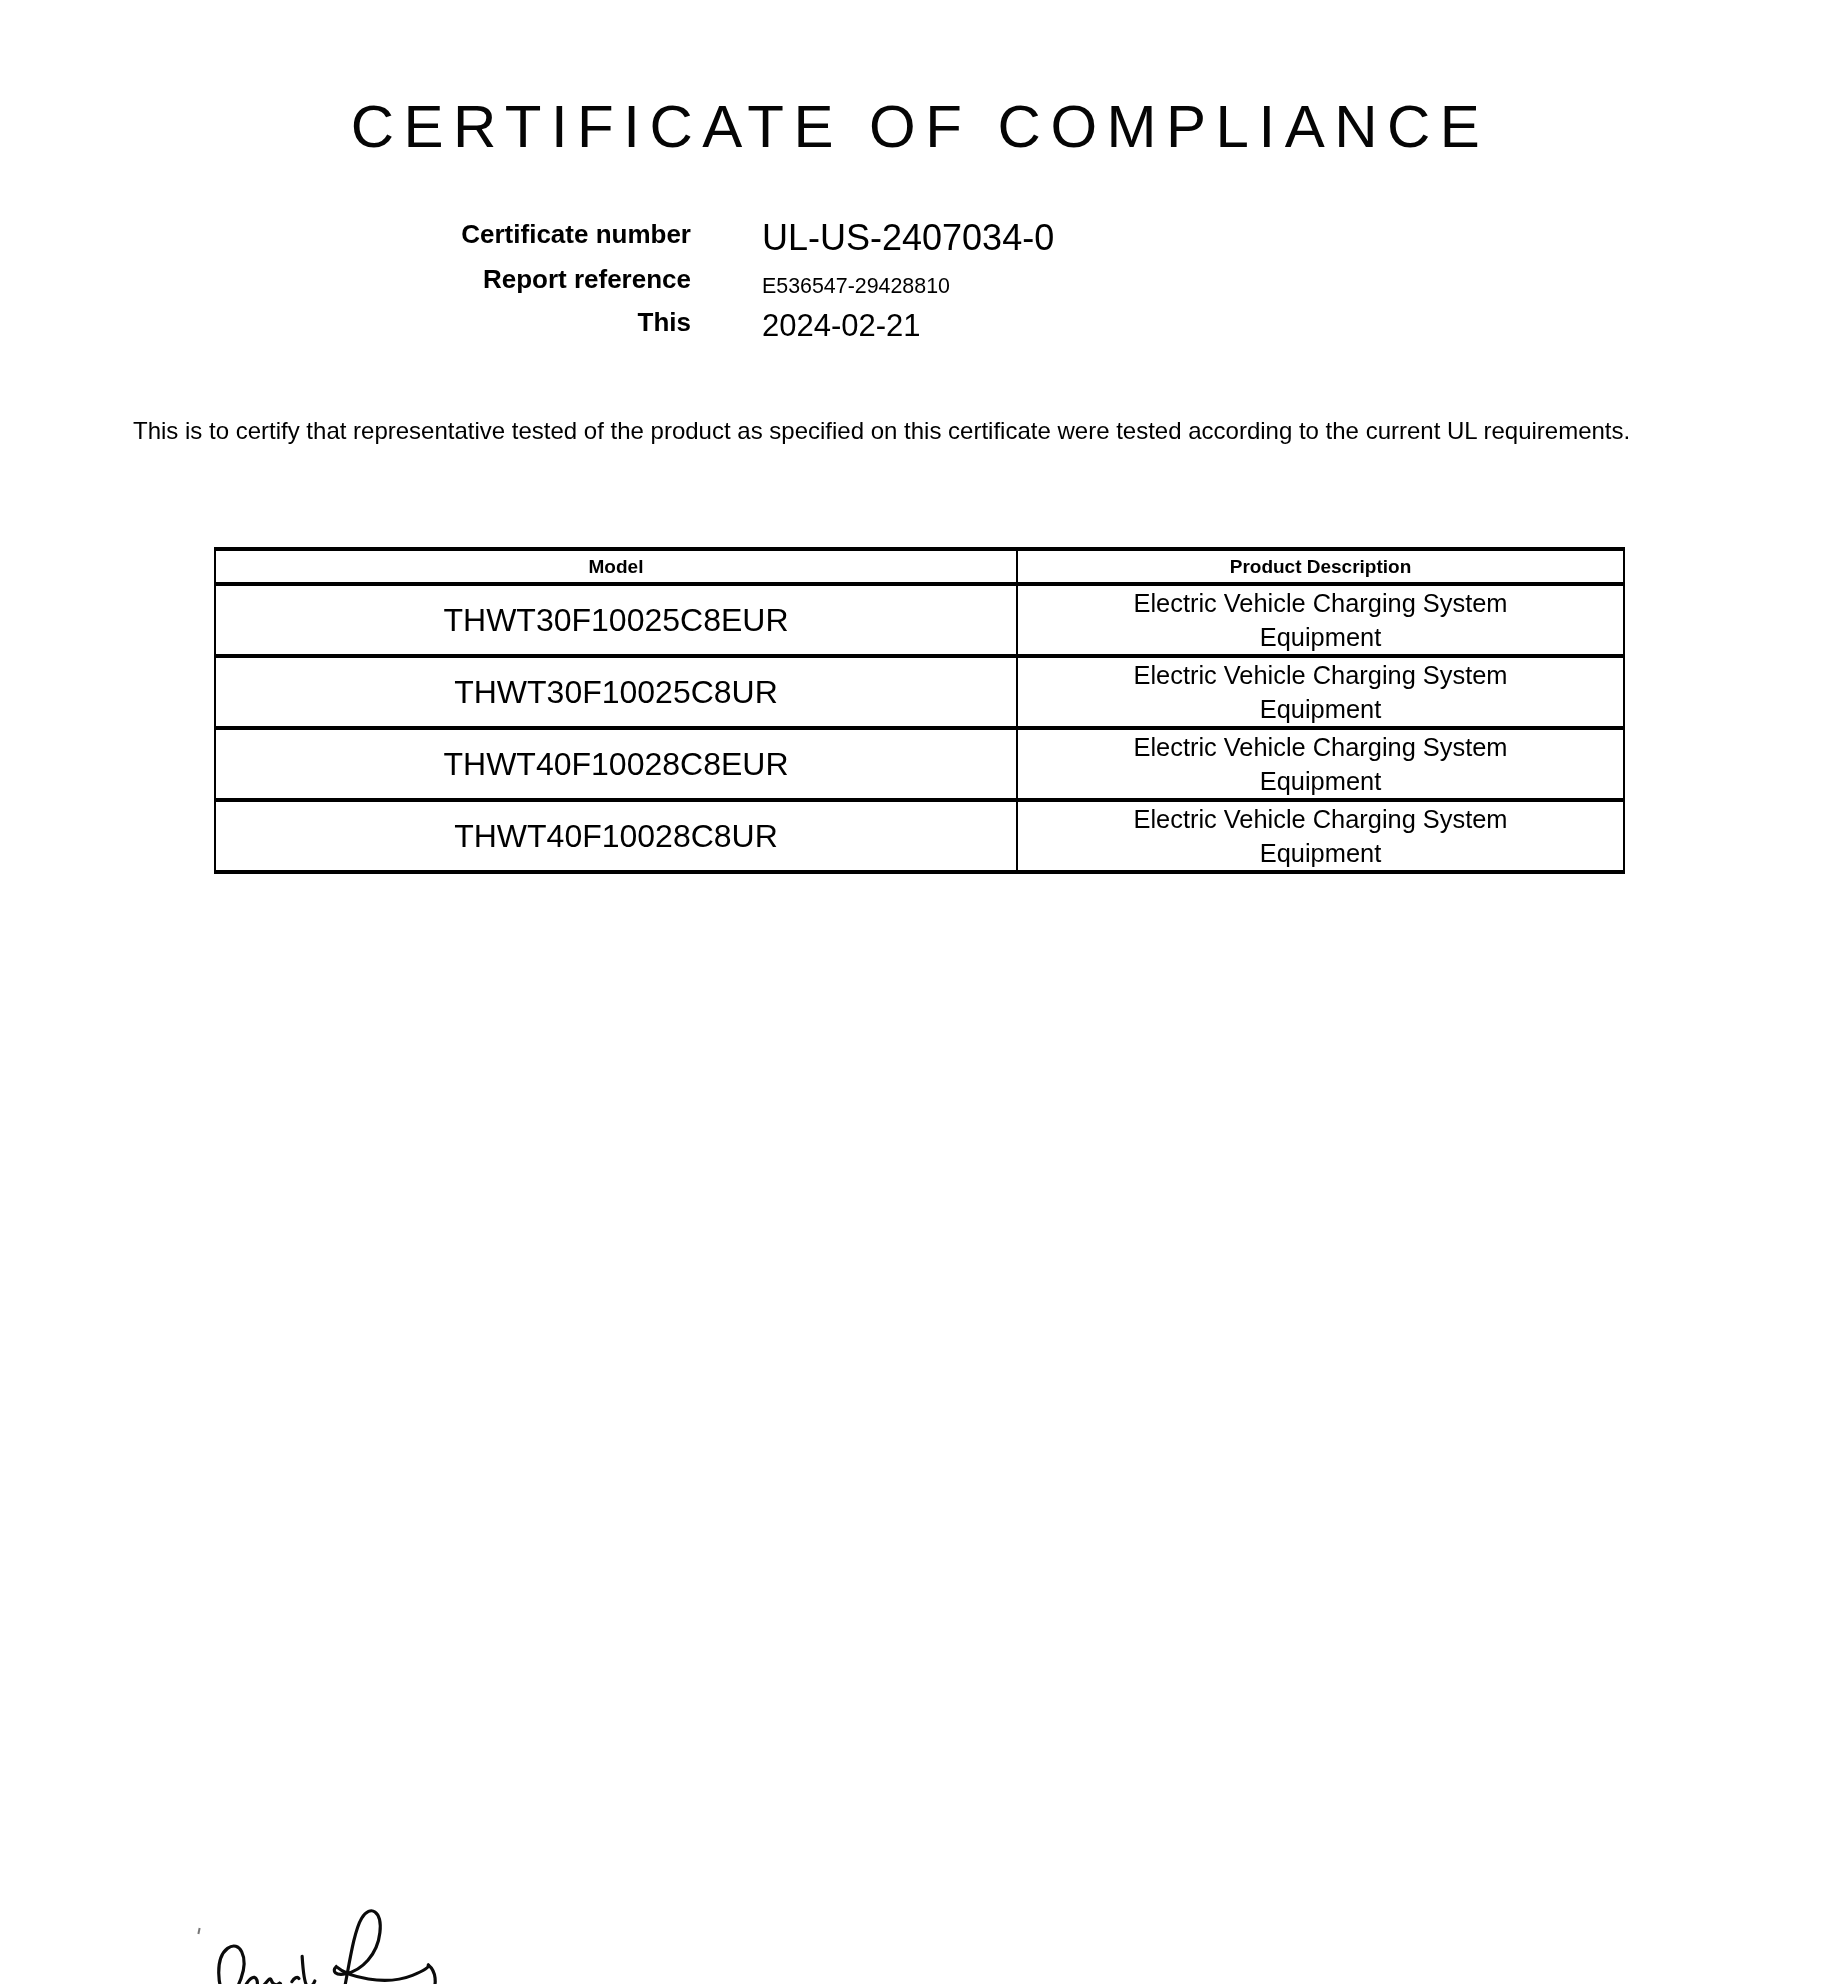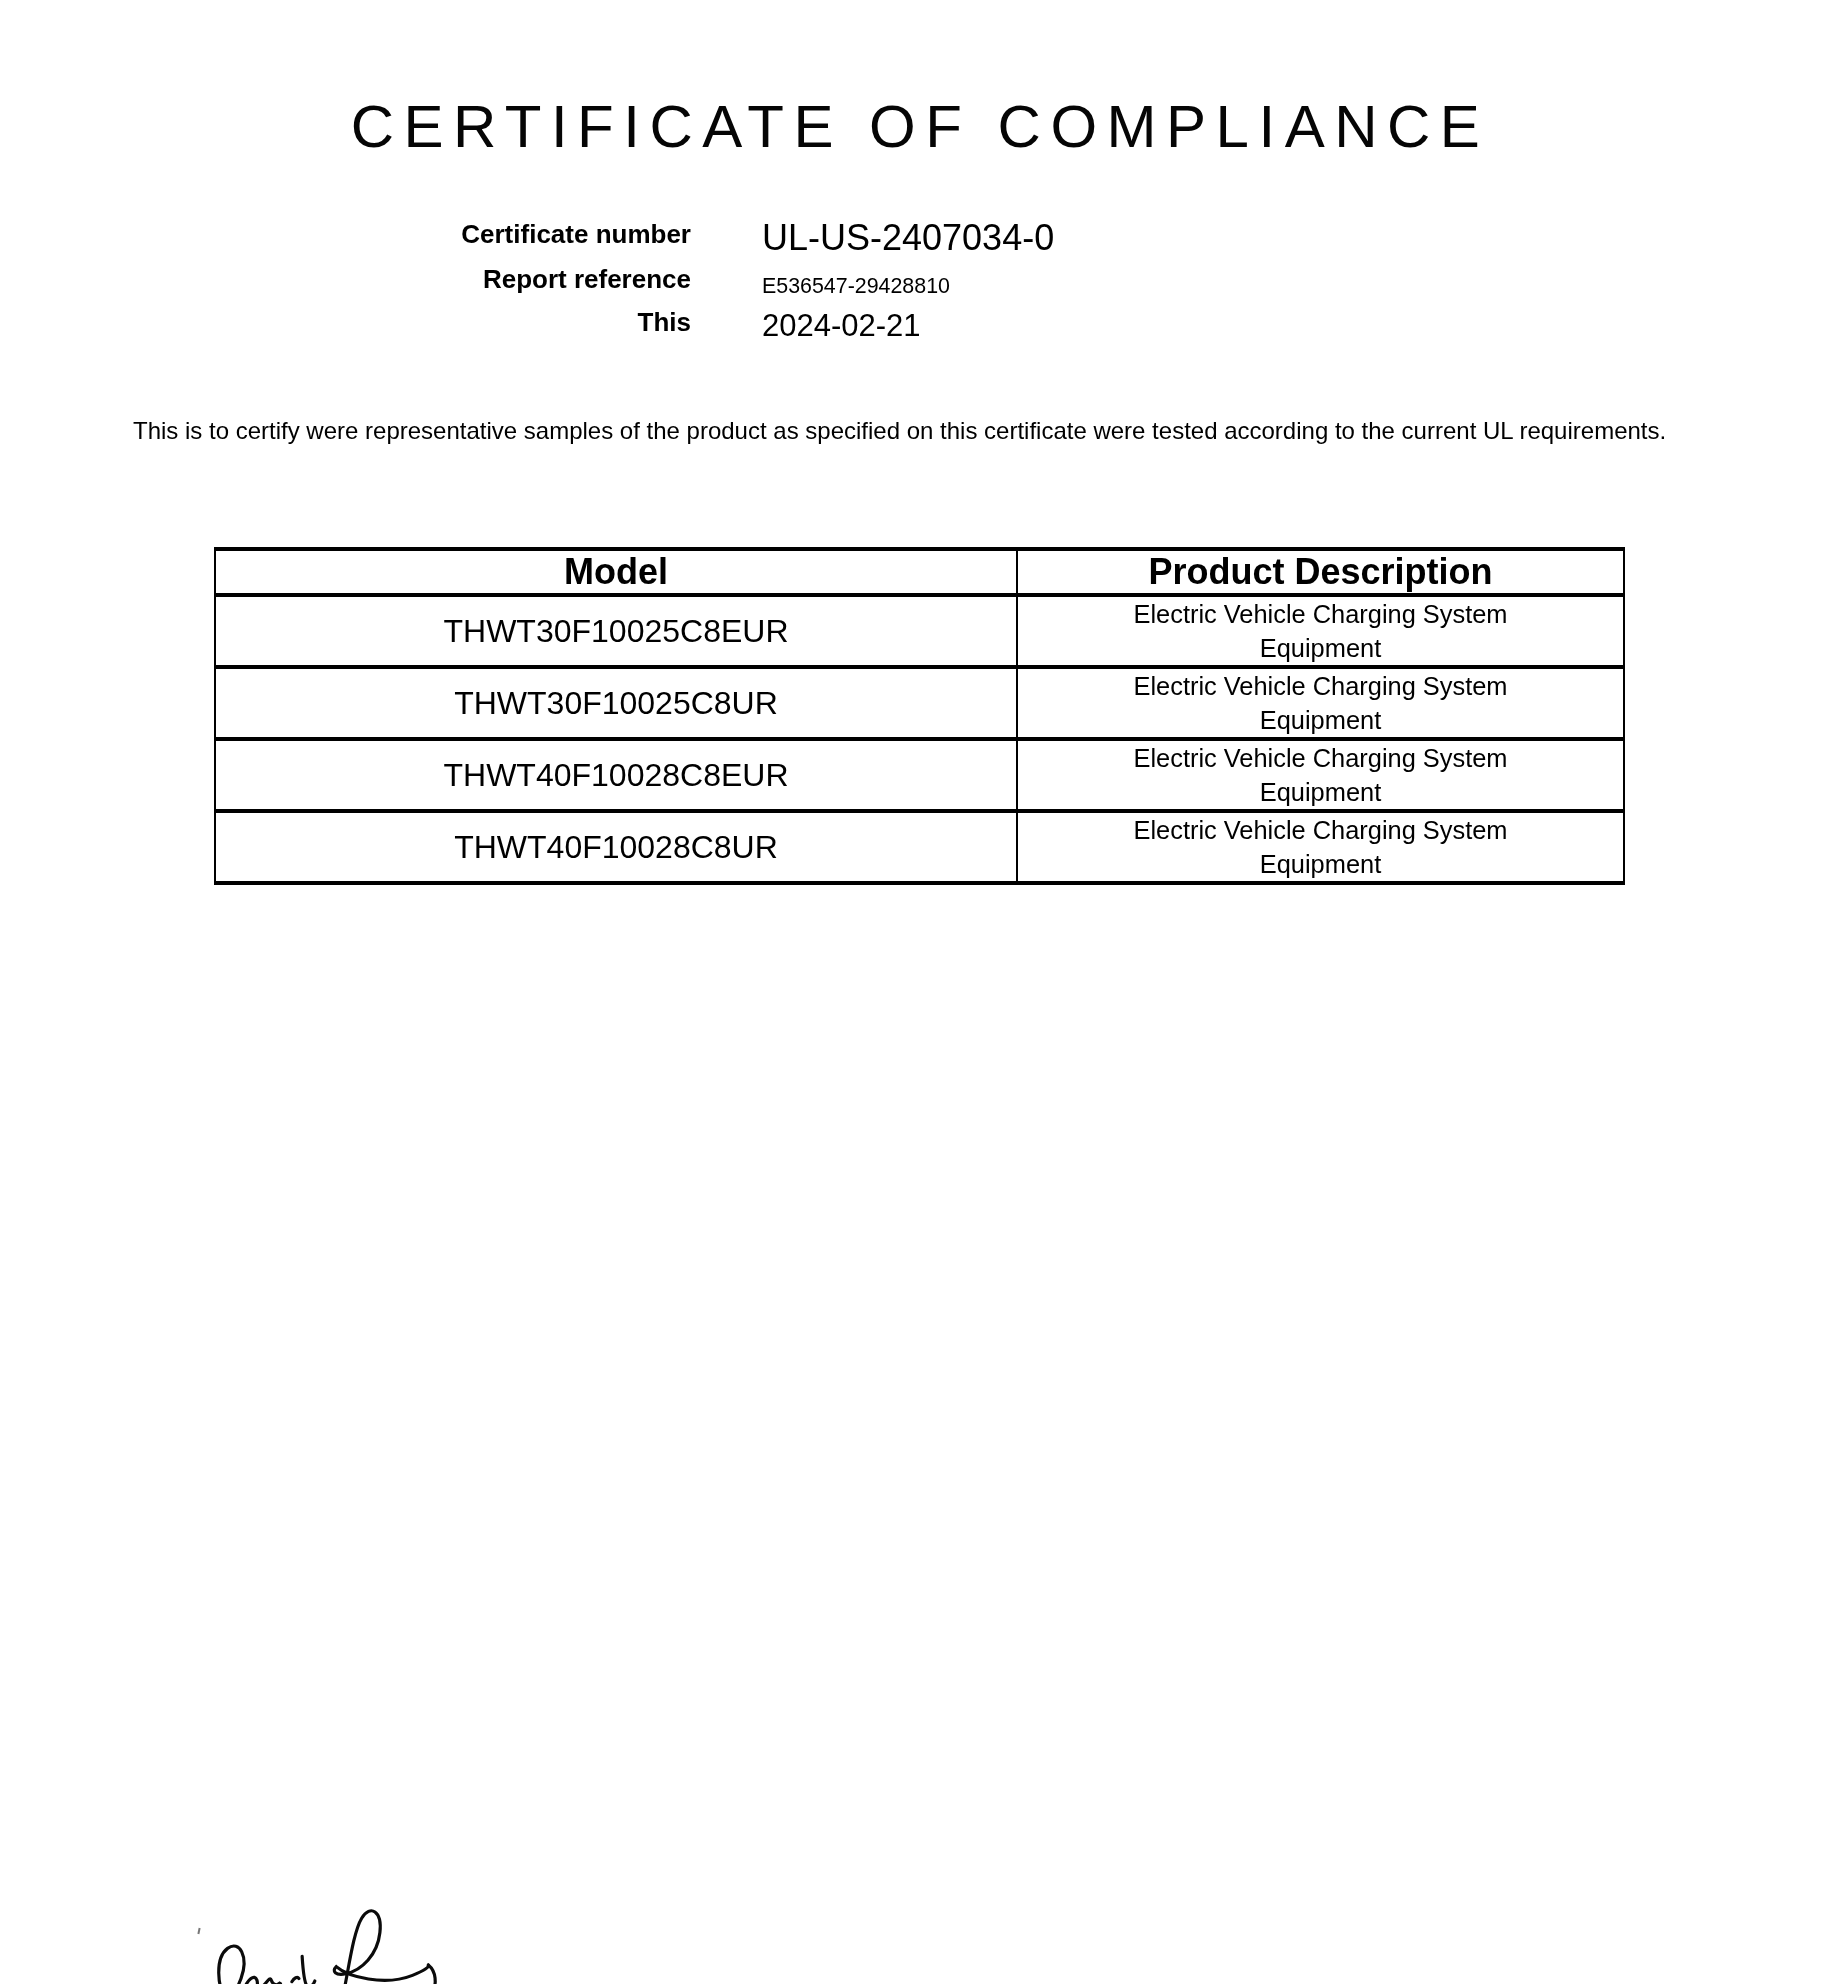--- a/index.html
+++ b/index.html
@@ -20,21 +20,21 @@
   .lbl3{top:307px;} .val3{top:308px;font-size:31px;}
   
   .intro{position:absolute;left:133px;top:412px;width:1568px;font-size:24px;line-height:38px;}
   
   .cert-table{position:absolute;left:214px;top:547px;border-collapse:collapse;table-layout:fixed;width:1409px;}
   .cert-table th,.cert-table td{
     border-left:2px solid #000;border-right:2px solid #000;
     border-top:4.4px solid #000;border-bottom:4.4px solid #000;
     text-align:center;vertical-align:middle;padding:0;
   }
-  .cert-table th{height:31px;font-size:36px;font-weight:bold;}
+  .cert-table th{height:31px;font-size:19px;font-weight:bold;}
   .cert-table td{height:64px;margin-top:37px;}
   .col-model{width:802px;}
   .col-desc{width:607px;}
   .model-cell{font-size:32px;}
   .desc-cell{font-size:25.4px;line-height:34px;max-width:461px;margin:0 auto;}
   
   .sig-tick{position:absolute;left:198px;top:1928px;width:2px;height:6px;background:#777;transform:rotate(12deg);}
   .sig-svg{position:absolute;left:214px;top:1896px;}
 </style>
 </head>
@@ -44,21 +44,21 @@
 
   <div class="title">CERTIFICATE OF COMPLIANCE</div>
 
   <div class="info-label lbl1">Certificate number</div>
   <div class="info-value val1">UL-US-2407034-0</div>
   <div class="info-label lbl2">Report reference</div>
   <div class="info-value val2">E536547-29428810</div>
   <div class="info-label lbl3">This</div>
   <div class="info-value val3">2024-02-21</div>
 
-  <div class="intro">This is to certify were representative samples of the product as specified on this certificate were tested according to the current UL requirements.</div>
+  <div class="intro">This is to certify that representative tested of the product as specified on this certificate were tested according to the current UL requirements.</div>
 
   <table class="cert-table">
     <colgroup>
         <col class="col-model">
         <col class="col-desc">
       </colgroup>
     <thead>
       <tr>
         <th>Model</th>
         <th>Product Description</th>

